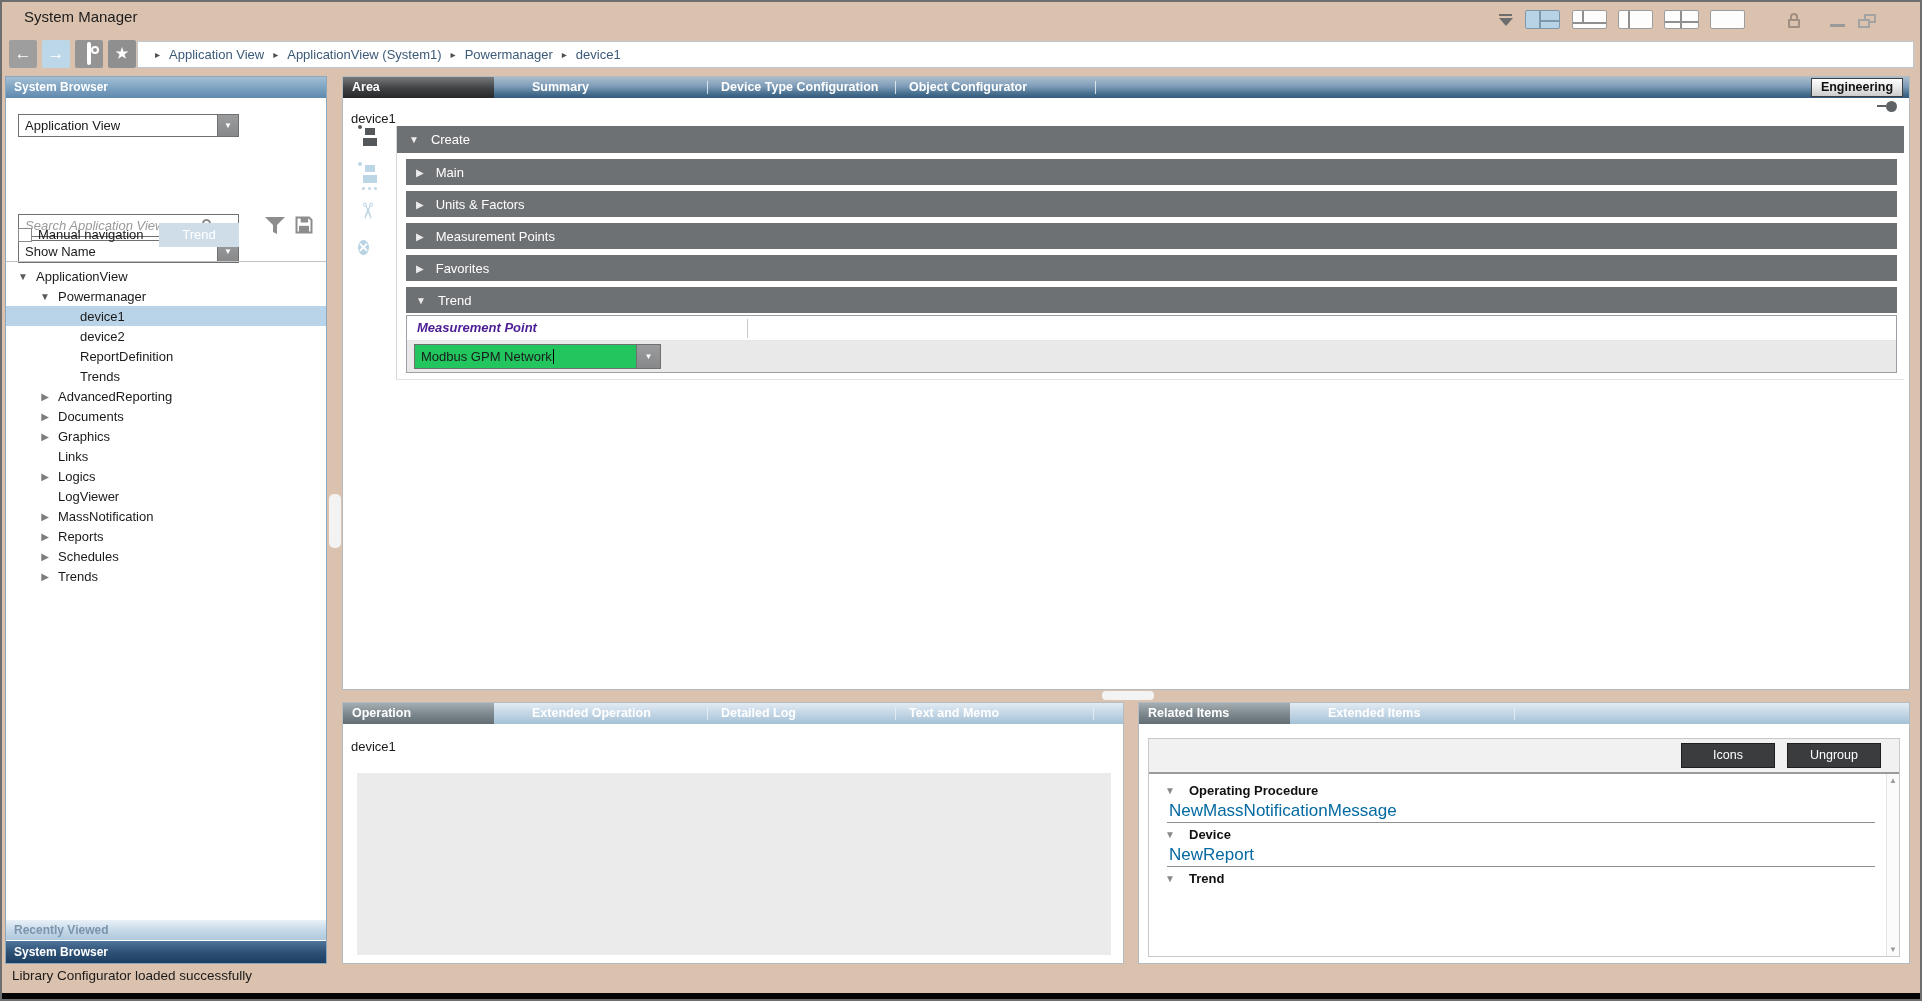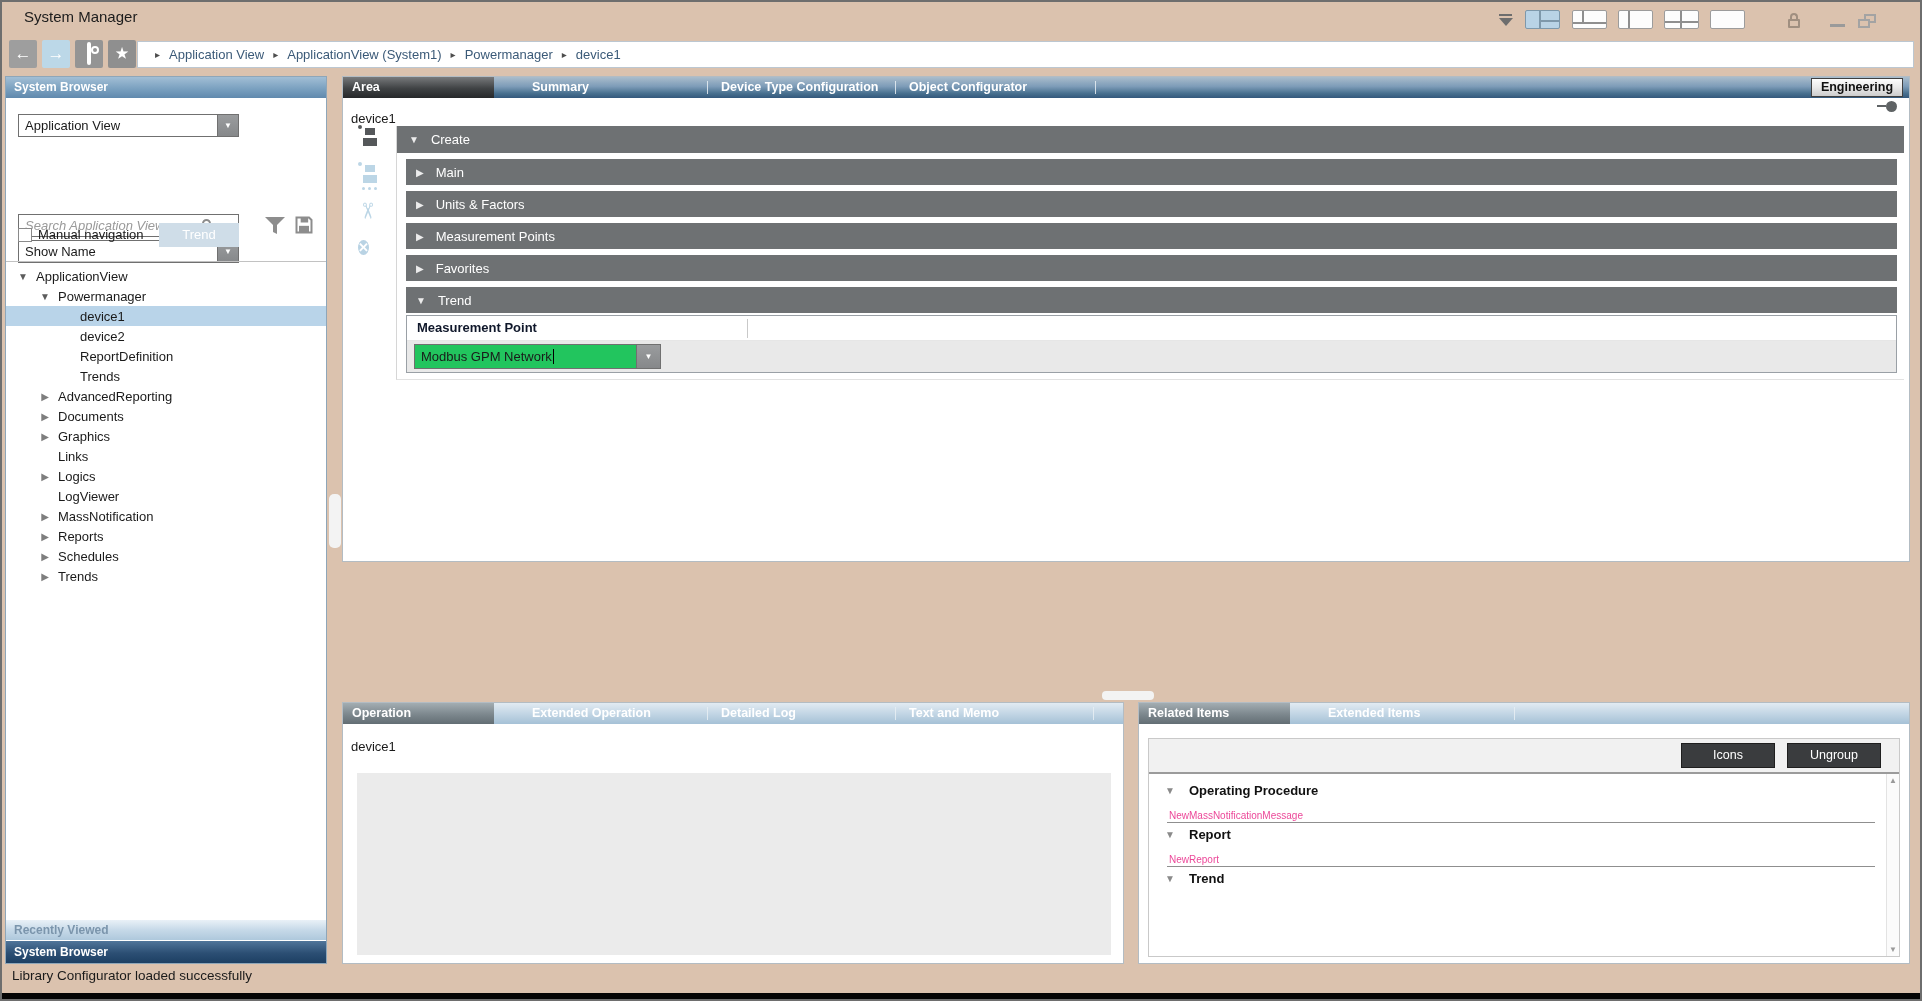--- a/index.html
+++ b/index.html
@@ -92,21 +92,21 @@
                 color:#fff; font-size:12.5px; font-weight:bold; padding:3px 0 0 9px; }
   .tab-active.gray { background:linear-gradient(180deg,#a3adb2,#7c878d 55%,#636e74); }
   .tab-label { position:absolute; top:3px; color:#fff; font-size:12.5px; font-weight:bold; white-space:nowrap; }
   .tab-div { position:absolute; top:4px; width:1px; height:13px; background:#e8eef3; opacity:.85; }
   .eng-btn { position:absolute; right:6px; top:1px; height:19px; width:92px;
              background:linear-gradient(180deg,#fdfdfd,#e9e9e9 50%,#cccccc);
              border:1px solid #3f3f3f; color:#111; font-size:12.5px; font-weight:bold;
              text-align:center; line-height:17px; }
 
   
-  .main-panel { left:340px; top:74px; width:1568px; height:486px; border:1px solid #b3bcc3; }
+  .main-panel { left:340px; top:74px; width:1568px; height:614px; border:1px solid #b3bcc3; }
   .obj-name { position:absolute; left:8px; font-size:13px; color:#1a1a1a; }
   .pin-ico { position:absolute; right:12px; top:24px; width:20px; height:11px; }
   .pin-ico .stem { position:absolute; left:0; top:4px; width:9px; height:2px; background:#5f6365; }
   .pin-ico .head { position:absolute; right:0; top:0; width:11px; height:11px; background:#5f6365; border-radius:50%; }
 
   .tool-col { position:absolute; left:15px; top:48px; width:28px; }
   .tool-ico { width:26px; height:26px; margin-bottom:11px; position:relative; }
   .floppy { position:relative; width:24px; height:24px; }
   .floppy .outer { position:absolute; inset:0; border:2.5px solid currentColor; border-radius:2px; }
   .floppy .shutter { position:absolute; left:7px; top:2.5px; width:10px; height:7px; background:currentColor; }
@@ -121,21 +121,21 @@
   .acc-wrap { position:absolute; left:53px; right:5px; top:49px;
               border-left:1px solid #d6d6d6; border-bottom:1px solid #e2e2e2; padding-bottom:6px; }
   .acc-head { height:27px; background:#6e7173; color:#fff; font-size:13px;
               display:flex; align-items:center; padding-left:12px; }
   .acc-head .a { font-size:10px; margin-right:12px; color:#ececec; }
   .acc-inner { margin:6px 7px 0 9px; height:26px; background:#6e7173; color:#fff; font-size:13px;
                display:flex; align-items:center; padding-left:10px; }
   .acc-inner .a { font-size:10px; margin-right:12px; color:#ececec; }
   .trend-box { margin:2px 7px 0 9px; border:1px solid #9aa0a6; background:#fff; }
   .trend-cols { position:relative; height:25px; border-bottom:1px solid #e6e6e6; }
-  .trend-cols .hdr { position:absolute; left:10px; top:4px; font-size:13px; font-weight:bold; color:#0f172a; }
+  .trend-cols .hdr { position:absolute; left:10px; top:4px; font-size:13px; font-weight:bold; color:#4c1d95;font-style:italic; }
   .trend-cols .cdiv { position:absolute; left:340px; top:3px; width:1px; height:19px; background:#c9c9c9; }
   .trend-valrow { position:relative; height:31px; background:#e9e9e9; }
   .combo-edit { position:absolute; left:7px; top:3px; width:247px; height:25px; background:#22c55e;
                 border:1px solid #707070; display:flex; align-items:center; }
   .combo-edit .txt { font-size:13px; color:#1a1a1a; padding-left:6px; white-space:nowrap; }
   .caret { width:1px; height:15px; background:#000; margin-left:1px; }
   .combo-edit .dd-btn { margin-left:auto; width:24px; flex:none; line-height:23px; }
 
   
   .op-panel { left:340px; top:700px; width:782px; height:262px; border:1px solid #b3bcc3; }
@@ -143,21 +143,21 @@
   .rel-panel { left:1136px; top:700px; width:772px; height:262px; border:1px solid #b3bcc3; }
   .rel-box { position:absolute; left:9px; right:9px; top:35px; bottom:6px; border:1px solid #c9c9c9; }
   .rel-toolbar { position:relative; height:33px; background:#f1f1f1; }
   .rel-btn { position:absolute; top:4px; width:94px; height:25px; background:#3a3c3e; border:1px solid #1f1f1f;
              color:#fff; font-size:12.5px; text-align:center; line-height:23px; }
   .rel-sep { height:2px; background:#9b9b9b; }
   .rel-tree { position:relative; padding-top:6px; height:calc(100% - 35px); }
   .grow { height:21px; display:flex; align-items:center; }
   .grow .arr { width:12px; margin:0 12px 0 16px; font-size:10px; color:#8a8a8a; }
   .grow .gname { font-size:13px; font-weight:bold; color:#111; }
-  .irow { height:20px; display:flex; align-items:flex-end; padding-left:20px; font-size:10px; color:#ec4899; }
+  .irow { height:20px; display:flex; align-items:flex-end; padding-left:20px; font-size:17px; color:#0369a1; }
   .gdiv { height:1px; background:#8f8f8f; margin:1px 24px 1px 18px; }
   .rel-scroll { position:absolute; right:0; top:0; bottom:0; width:13px; border-left:1px solid #e3e3e3;
                 background:#fbfbfb; }
   .rel-scroll .su { position:absolute; top:2px; left:2px; font-size:8px; color:#9a9a9a; }
   .rel-scroll .sd { position:absolute; bottom:2px; left:2px; font-size:8px; color:#9a9a9a; }
 
   .statusbar { position:absolute; left:0; right:0; bottom:6px; height:33px;padding-left:28px; }
   .statusbar .msg { position:absolute; left:10px; top:8px; font-size:13.5px; color:#1a1a1a; }
 </style>
 </head>
@@ -443,21 +443,21 @@
         <div class="grow">
           <span class="arr">▼</span>
           <span class="gname">Operating Procedure</span>
         </div>
         <div class="irow">
           <span>NewMassNotificationMessage</span>
         </div>
         <div class="gdiv"></div>
         <div class="grow">
           <span class="arr">▼</span>
-          <span class="gname">Report</span>
+          <span class="gname">Device</span>
         </div>
         <div class="irow">
           <span>NewReport</span>
         </div>
         <div class="gdiv"></div>
         <div class="grow">
           <span class="arr">▼</span>
           <span class="gname">Trend</span>
         </div>
 

